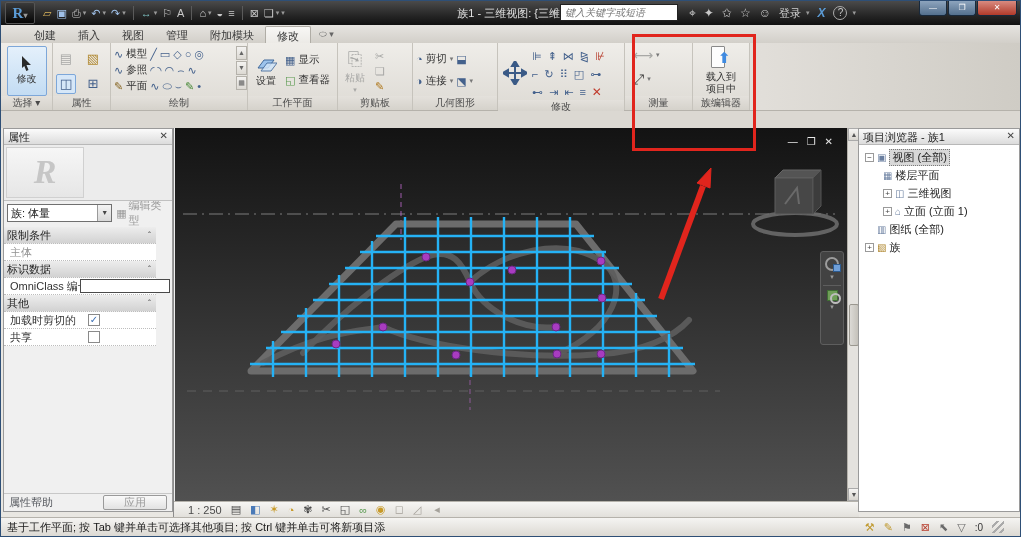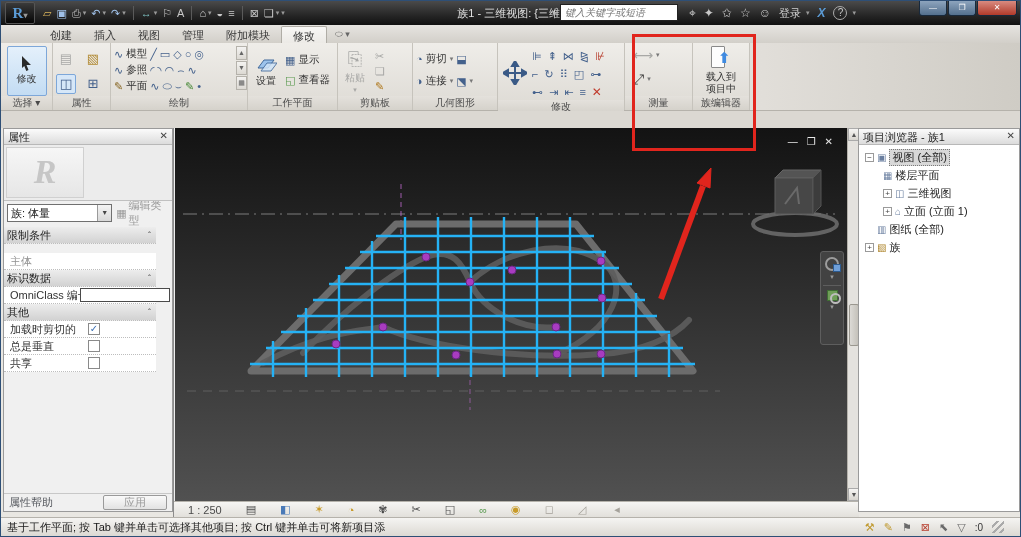--- a/index.html
+++ b/index.html
@@ -28,21 +28,21 @@
   .ic.x { color:#5b9bd5; font-weight:bold; font-style:italic; }
   .ic.help { width:14px; height:14px; border:1px solid #aaa; border-radius:50%; font-size:10px; line-height:12px; text-align:center; }
   .signin { color:#d0d0d0; font-size:11px; }
   .winbtns { position:absolute; right:3px; top:0; display:flex; gap:1px; }
   .wb { width:28px; height:15px; border:1px solid #18293c; border-top:none; border-radius:0 0 3px 3px;
     background:linear-gradient(#8da4bd,#54708e); color:#fff; font-size:8px; text-align:center; line-height:13px; }
   .wb.close { width:40px; background:linear-gradient(#d98b80,#b13a2a); }
 
   
   .tabbar { position:absolute; left:0; top:24px; width:100%; height:18px;
-    background:linear-gradient(#e6e4e0,#d2cfc9); display:flex; align-items:flex-end; padding-left:38px; }
+    background:linear-gradient(#e6e4e0,#d2cfc9); display:flex; align-items:flex-end; padding-left:22px; }
   .tab { padding:2px 11px 2px; font-size:11px; color:#3a3a3a; height:17px; }
   .tab.active { background:linear-gradient(#f8f7f5,#eceae6); border:1px solid #b0ada6; border-bottom:none; border-radius:2px 2px 0 0; }
   .ribtoggle { margin-left:8px; color:#666; font-size:9px; padding-bottom:3px; }
 
   
   .ribbon { position:absolute; left:0; top:42px; width:100%; height:68px;
     background:linear-gradient(#efede9,#dddad4); border-bottom:1px solid #b5b2ab; display:flex; }
   .panel { height:100%; border-right:1px solid #c6c3bc; display:flex; flex-direction:column; }
   .pcontent { flex:1; position:relative; padding:3px 3px 0; }
   .plabel { height:14px; font-size:10px; color:#4a4a4a; text-align:center; line-height:13px; background:linear-gradient(#e4e1dc,#d5d2cb); }
@@ -82,21 +82,21 @@
   .preview .img { position:absolute; left:2px; top:2px; width:78px; height:51px; background:linear-gradient(#f6f6f6,#e6e6e6); border:1px solid #d0d0d0; text-align:center; }
   .preview .rglyph { font-family:"Liberation Serif",serif; font-style:italic; font-weight:bold; font-size:34px; color:#c6c6c6; line-height:48px; }
   .typerow { height:24px; display:flex; align-items:center; gap:4px; padding:0 3px; }
   .typesel { width:112px; height:18px; background:#fff; border:1px solid #707070; display:flex; align-items:center; font-size:11px; color:#222; padding-left:3px; position:relative; }
   .typesel .dd { position:absolute; right:0; top:0; width:14px; height:16px; background:linear-gradient(#f4f4f4,#d8d8d8); border-left:1px solid #9a9a9a; font-size:7px; text-align:center; line-height:15px; color:#444; }
   .editype { display:flex; align-items:center; gap:2px; color:#9a9a9a; font-size:11px; }
   .pgrid { position:absolute; left:0; top:98px; right:16px; }
   .prow { height:17px; display:flex; align-items:center; border-bottom:1px dotted #bdbdbd; padding-left:6px; font-size:11px; color:#333; position:relative; background:#fff; }
   .prow.header { background:linear-gradient(#ededed,#d2d2d2); color:#222; padding-left:3px; font-weight:normal; }
   .prow.header .chev{ position:absolute; right:5px; font-size:9px; color:#555; }
-  .prow.dim { color:#909090;margin-top:9px; }
+  .prow.dim { color:#909090; }
   .cb { position:absolute; left:84px; width:12px; height:12px; border:1px solid #8a8a8a; background:#fff; font-size:10px; line-height:10px; text-align:center; color:#3a6fb5; }
   .omni-input { position:absolute; left:76px; top:1px; width:90px; height:14px; background:#fff; border:1px solid #4a4a4a; }
   .pbottom { position:absolute; left:0; bottom:0; width:100%; height:18px; background:#f0f0f0; border-top:1px solid #c8c8c8; display:flex; align-items:center; justify-content:space-between; padding:0 5px; }
   .phelp { color:#55585e; font-size:11px; }
   .applybtn { width:64px; height:15px; border:1px solid #9a9a9a; border-radius:2px; background:linear-gradient(#fafafa,#e2e2e2); color:#9a9a9a; font-size:11px; text-align:center; line-height:13px; }
 
   
   .canvasframe { position:absolute; left:172px; top:127px; width:685px; height:389px; background:#efefef; border-left:1px solid #8c8c8c; }
   .viewport { position:absolute; left:1px; top:0; width:672px; height:373px;
     background:linear-gradient(var(--canvas_top,#131313), var(--canvas_bottom,#515151)); overflow:hidden; }
@@ -108,21 +108,21 @@
   .navdd { color:#9a9a9a; font-size:7px; }
   .navdiv { width:18px; height:1px; background:#5e5e5e; margin:2px 0; }
   .zoomico { width:11px; height:11px; background:#6f9e58; border:1px solid #3f6e33; position:relative; }
   .zoomico::after{ content:""; position:absolute; right:-4px; bottom:-4px; width:7px; height:7px; border:2px solid #bdbdbd; border-radius:50%; background:transparent; }
   .vscroll { position:absolute; left:673px; top:0; width:12px; height:373px; background:#e4e2de; border-left:1px solid #b5b2ab; }
   .vscroll .arr { position:absolute; left:0; width:12px; height:13px; background:linear-gradient(#f6f5f3,#d8d5cf); border:1px solid #aaa; color:#555; font-size:7px; text-align:center; line-height:11px; }
   .vscroll .thumb { position:absolute; left:1px; top:176px; width:10px; height:42px; background:linear-gradient(90deg,#dcdad6,#c4c1ba); border:1px solid #9a978f; border-radius:2px; }
 
   
   .viewbar { position:absolute; left:0; top:373px; width:685px; height:16px; background:linear-gradient(#f6f5f3,#e2e0db); border-top:1px solid #b5b2ab;
-    display:flex; align-items:center; gap:24px; padding-left:14px; font-size:10px; color:#333; }
+    display:flex; align-items:center; gap:9px; padding-left:14px; font-size:10px; color:#333; }
   .vb { font-size:11px; color:#4a4a4a; }
   .vb.blue{ color:#4a7ab8; } .vb.gold{ color:#c89a28; } .vb.green{ color:#5a9a50; } .vb.dim{ color:#a5a29b; }
 
   
   .browser { left:857px; top:127px; width:162px; height:384px; background:#fff; }
   .tree { padding:3px 0 0 2px; background:#fff; height:calc(100% - 16px); }
   .trow { height:18px; display:flex; align-items:center; gap:3px; font-size:11px; color:#222; }
   .indent1{ padding-left:4px; } .indent2{ padding-left:22px; }
   .expander { width:9px; height:9px; border:1px solid #9a9a9a; background:#fff; font-size:8px; line-height:7px; text-align:center; color:#444; flex:none; }
   .tico { font-size:10px; color:#6a7fa0; flex:none; }
@@ -440,24 +440,20 @@
       </div>
       <div class="prow header">
         <span>其他</span>
           <span class="chev">ˆ</span>
       </div>
       <div class="prow">
         <span>加载时剪切的</span>
         <span class="cb">✓</span>
       </div>
       <div class="prow">
-        <span>总是垂直</span>
-        <span class="cb"></span>
-      </div>
-      <div class="prow">
         <span>共享</span>
         <span class="cb"></span>
       </div>
     </div>
     <div class="pbottom">
       <span class="phelp">属性帮助</span>
       <span class="applybtn">应用</span>
     </div>
   </div>
 

